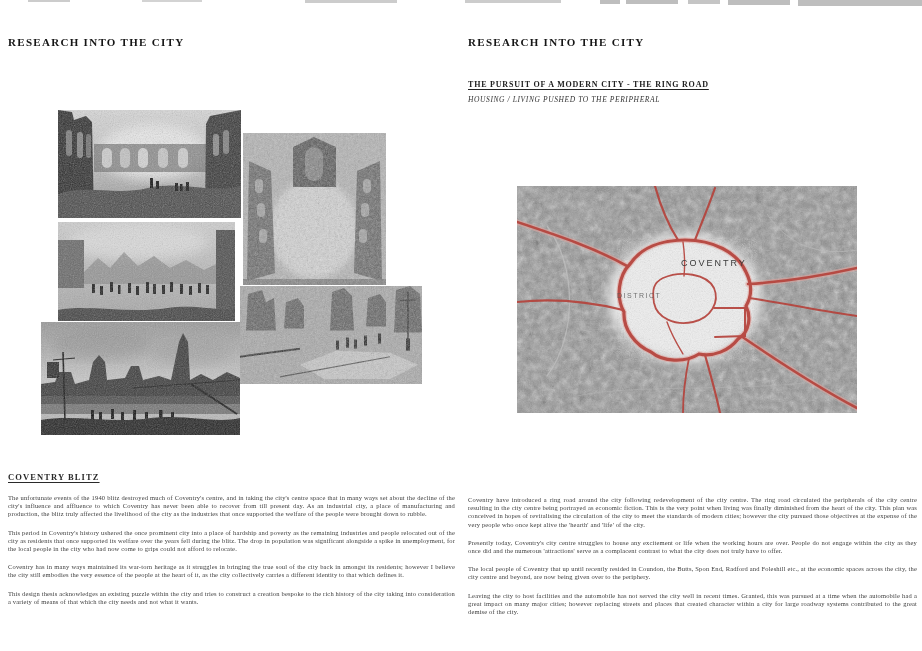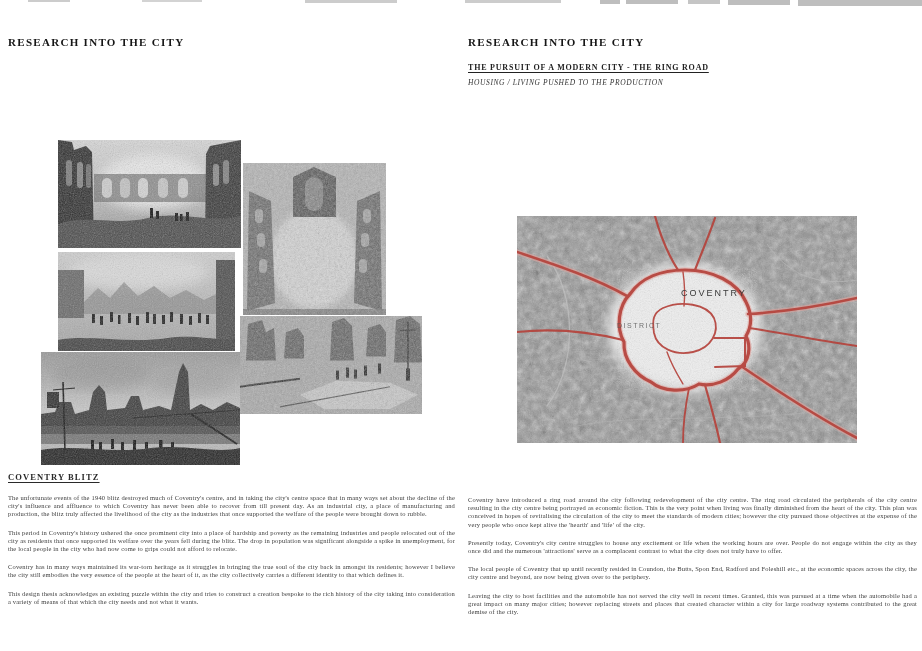--- a/index.html
+++ b/index.html
@@ -6,25 +6,25 @@
   .page{position:relative;width:922px;height:651px;background:#ffffff;overflow:hidden;
         font-family:"Liberation Serif", serif;color:#1a1a1a;padding-left:44px;}
   
   .edge{position:absolute;top:0;background:#6e6e6e;}
   
   .colhead{position:absolute;top:36px;}
   .colhead.left{left:8px;width:447px;}
   .colhead.right{left:468px;width:449px;}
   .title{font-size:11px;font-weight:700;letter-spacing:1.3px;color:#161616;}
   .subtitle{font-size:8px;font-style:italic;letter-spacing:.7px;color:#2b2b2b;margin-top:4px;}
-  .heading2{font-size:8px;font-weight:700;letter-spacing:.8px;color:#222;margin-top:15px;
+  .heading2{font-size:8px;font-weight:700;letter-spacing:.8px;color:#222;margin-top:32px;
             text-decoration:underline;text-underline-offset:2px;}
   .subheading2{font-size:7.5px;font-style:italic;letter-spacing:.6px;color:#333;margin-top:6px;}
   
-  .ph{position:absolute;display:block;margin-top:30px;}
+  .ph{position:absolute;display:block;}
   .ph svg{display:block;width:100%;height:100%;}
   .p1{left:58px;top:110px;width:183px;height:108px;z-index:1;}
   .p2{left:243px;top:133px;width:143px;height:152px;z-index:2;}
   .p3{left:58px;top:222px;width:177px;height:99px;z-index:1;}
   .p5{left:240px;top:286px;width:182px;height:98px;z-index:2;}
   .p4{left:41px;top:322px;width:199px;height:113px;z-index:3;}
   
   .map{left:517px;top:186px;width:340px;height:227px;z-index:1;}
   
   .body-block{position:absolute;text-align:justify;}
@@ -73,21 +73,21 @@
   <div class="edge" style="left:728px;width:62px;height:5px;opacity:.45"></div>
   <div class="edge" style="left:798px;width:124px;height:6px;opacity:.45"></div>
 
   <div class="colhead left">
     <div class="title">RESEARCH INTO THE CITY</div>
   </div>
 
   <div class="colhead right">
     <div class="title">RESEARCH INTO THE CITY</div>
     <div class="heading2">THE PURSUIT OF A MODERN CITY - THE RING ROAD</div>
-    <div class="subheading2">HOUSING / LIVING PUSHED TO THE PRODUCTION</div>
+    <div class="subheading2">HOUSING / LIVING PUSHED TO THE PERIPHERAL</div>
   </div>
 
   <div class="ph p1">
     <svg viewBox="0 0 183 108" preserveAspectRatio="none">
       <defs>
           <linearGradient id="g1" x1="0" y1="0" x2="0" y2="1">
         <stop offset="0" stop-color="#d8d8d8"></stop>
             <stop offset=".55" stop-color="#b9b9b9"></stop>
             <stop offset="1" stop-color="#8f8f8f"></stop>
       </linearGradient>

